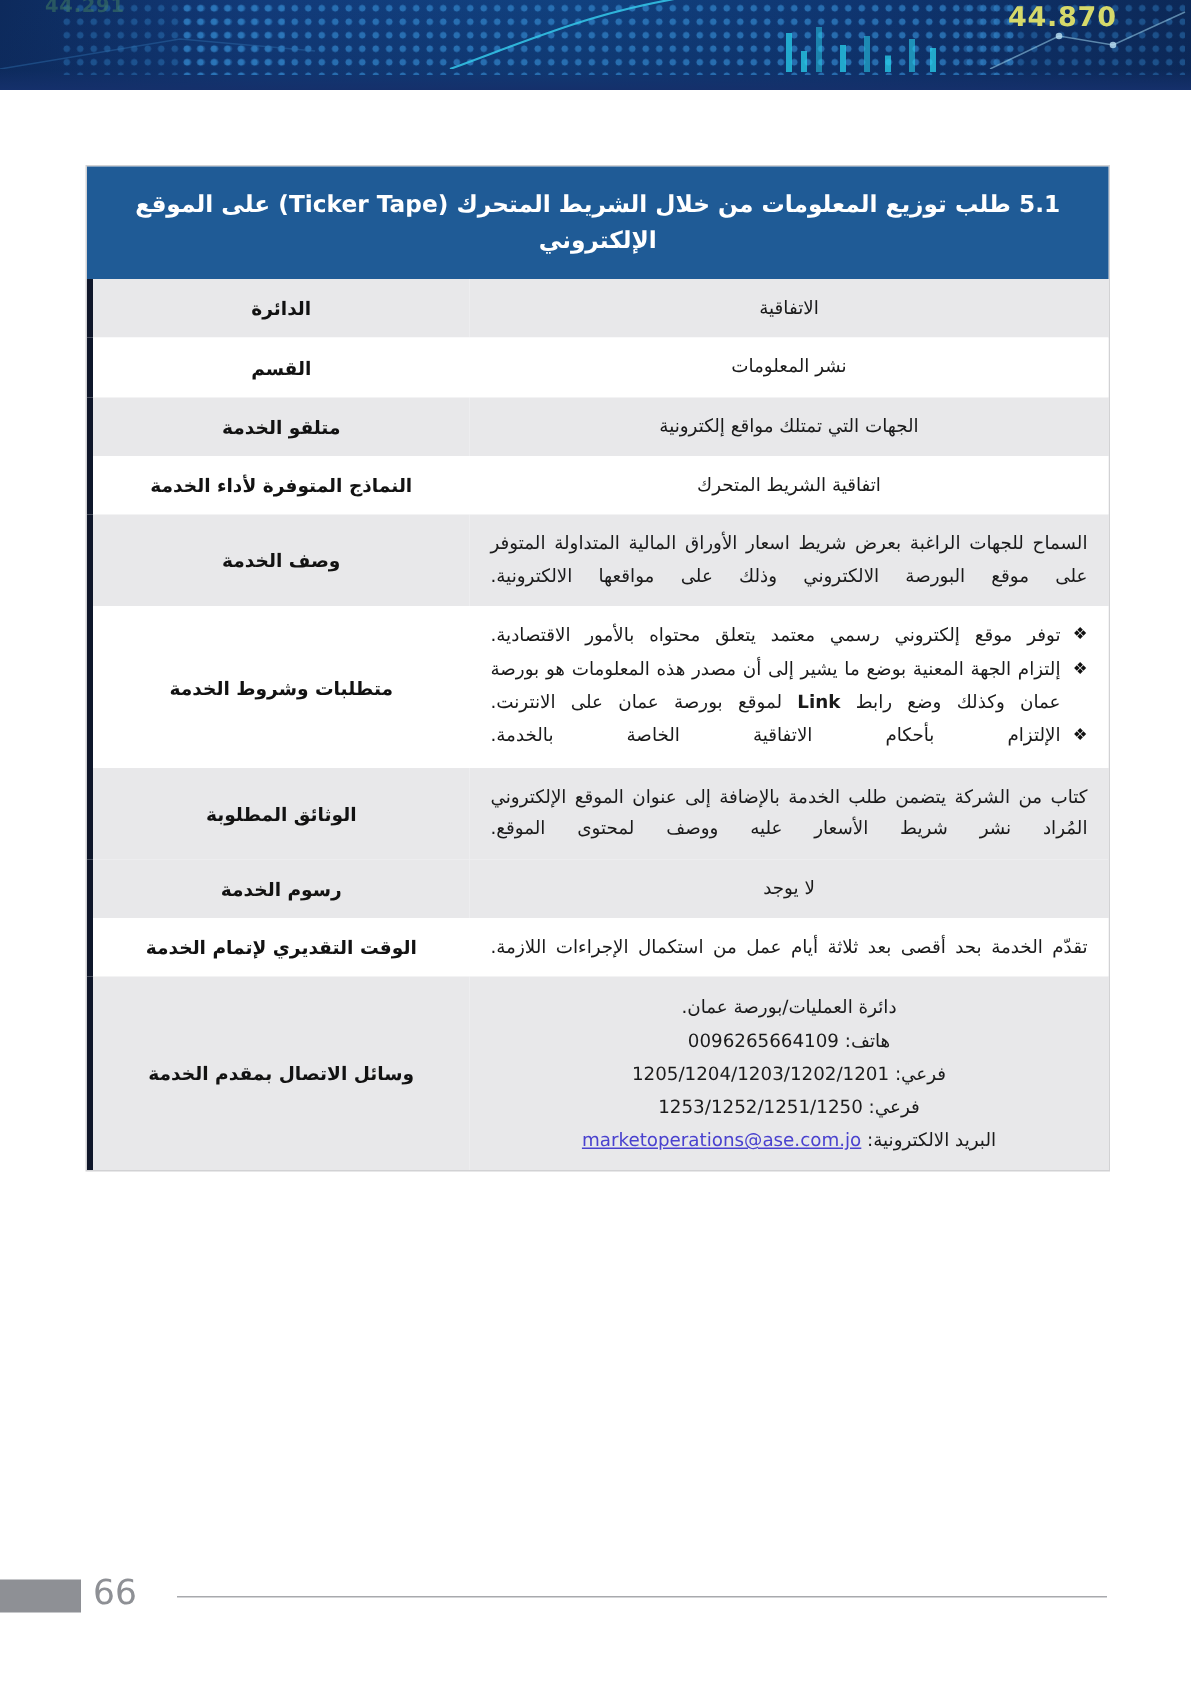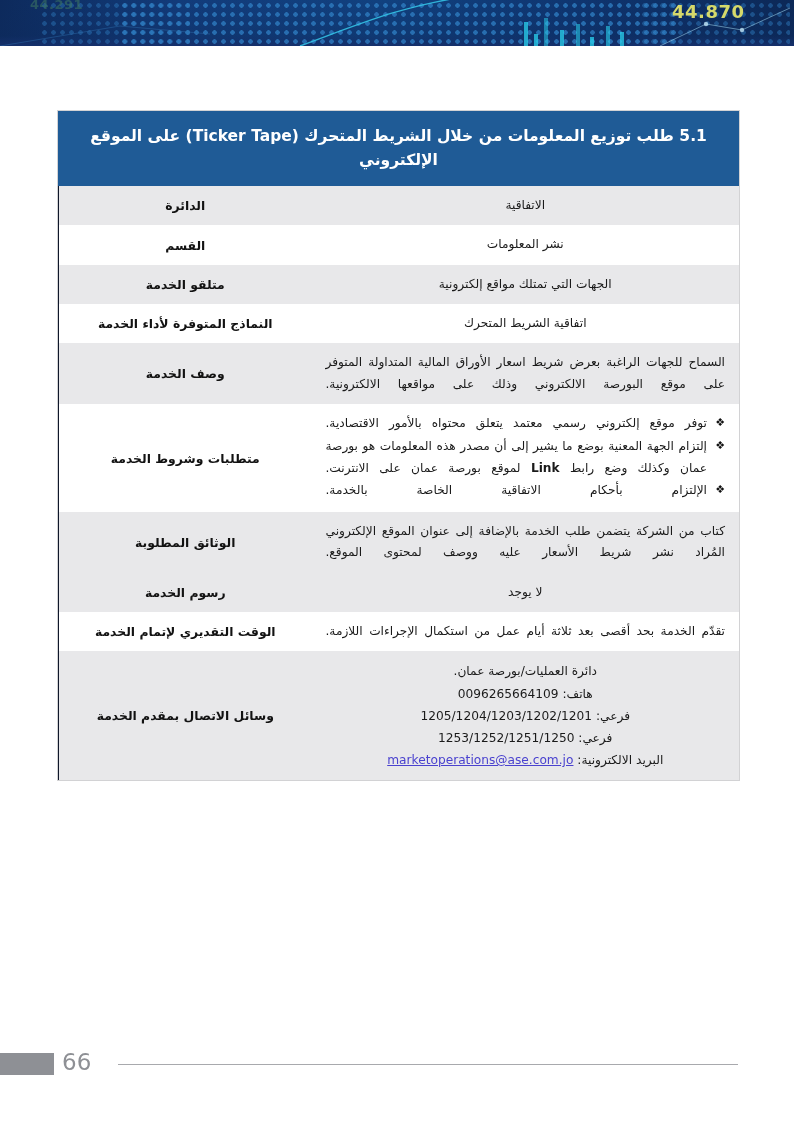--- a/index.html
+++ b/index.html
@@ -14,21 +14,21 @@
     position: relative;
     font-family: "DejaVu Sans", "Liberation Sans", sans-serif;
     overflow: hidden;
   }
 
   
   .banner {
     position: absolute;
     top: 0; left: 0;
     width: 794px;
-    height: 46px;
+    height: 60px;
     background:
       linear-gradient(180deg, rgba(10,40,90,0.0) 0%, rgba(13,42,92,0.35) 78%, #15306b 100%),
       linear-gradient(100deg, #0d2a5c 0%, #123b7a 22%, #11417f 48%, #0f3570 72%, #0c2856 100%);
     overflow: hidden;
   }
   .banner-dots {
     position: absolute;
     top: -8px; left: 120px;
     width: 560px; height: 58px;
     background-image: radial-gradient(circle at 50% 50%, #2f7fc4 0 2.1px, rgba(0,0,0,0) 2.4px);
@@ -105,21 +105,21 @@
   }
   table.svc tr > * { vertical-align: middle; }
 
   td.label {
     width: 253px;
     text-align: center;
     font-size: 12.4px;
     font-weight: 700;
     color: #121212;
     padding: 9px 10px;
-    border-left: 1px solid #0f172a;
+    border-left: 4px solid #0f172a;
     box-sizing: border-box;
   }
   td.value {
     text-align: center;
     font-size: 12.2px;
     color: #1a1a1a;
     padding: 9px 14px;
     line-height: 1.75;
     box-sizing: border-box;
   }

